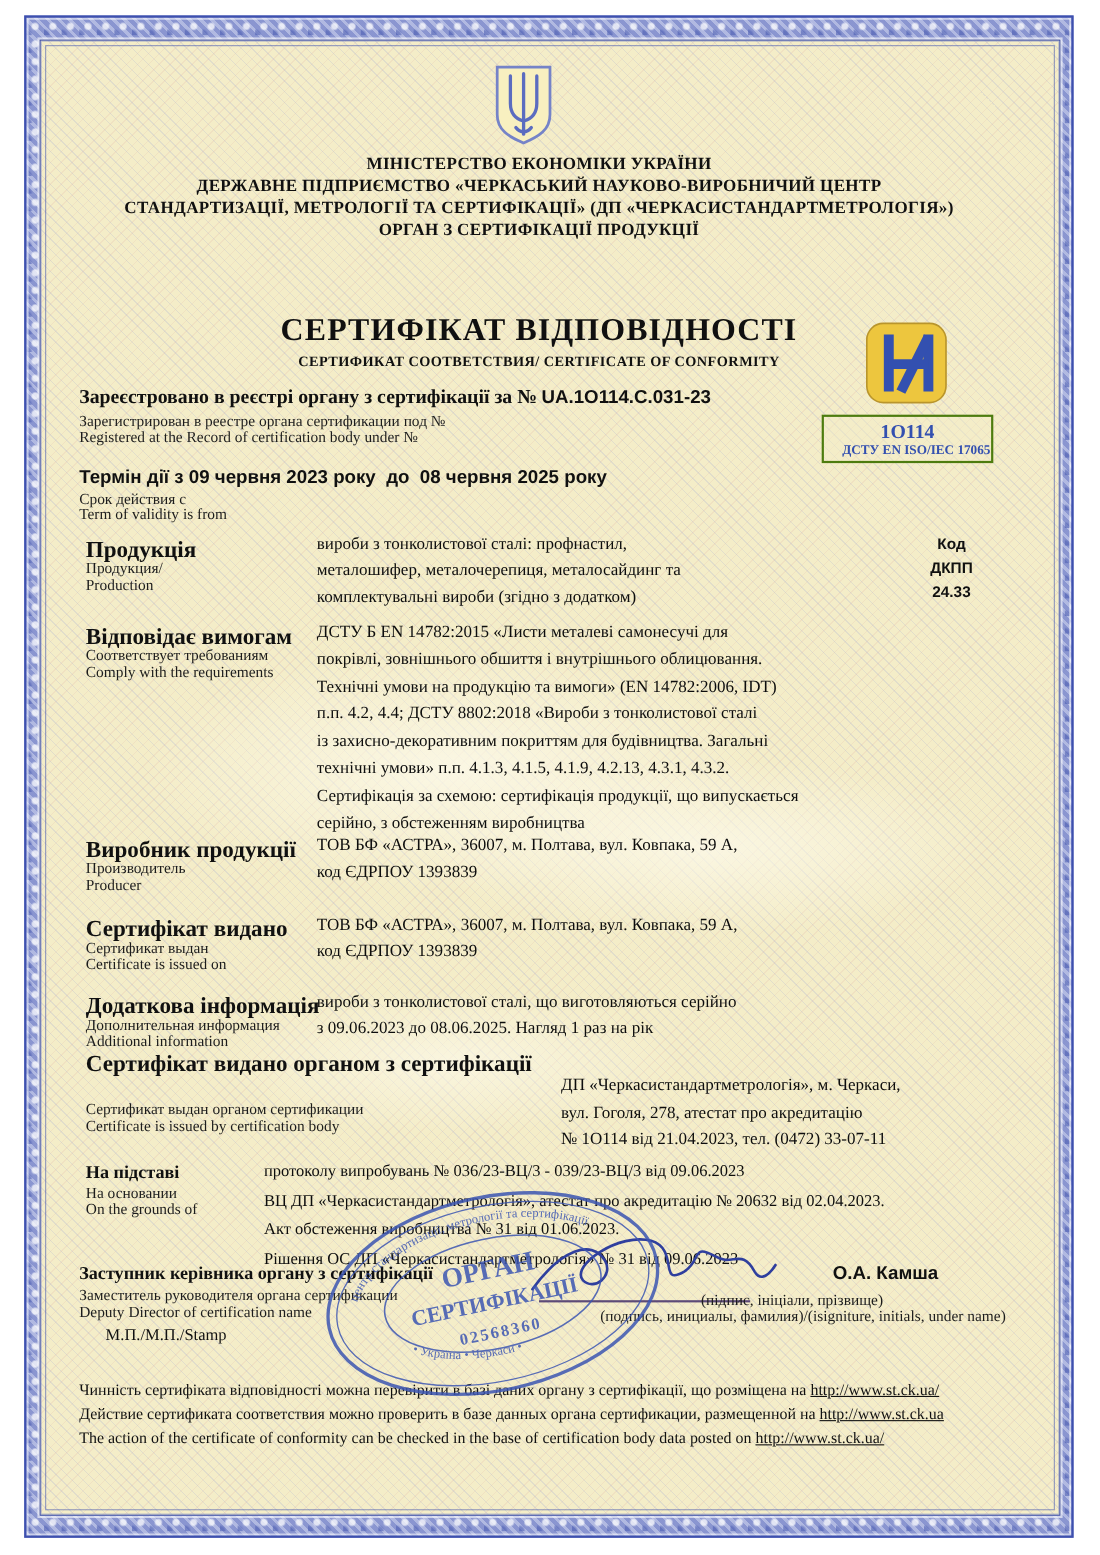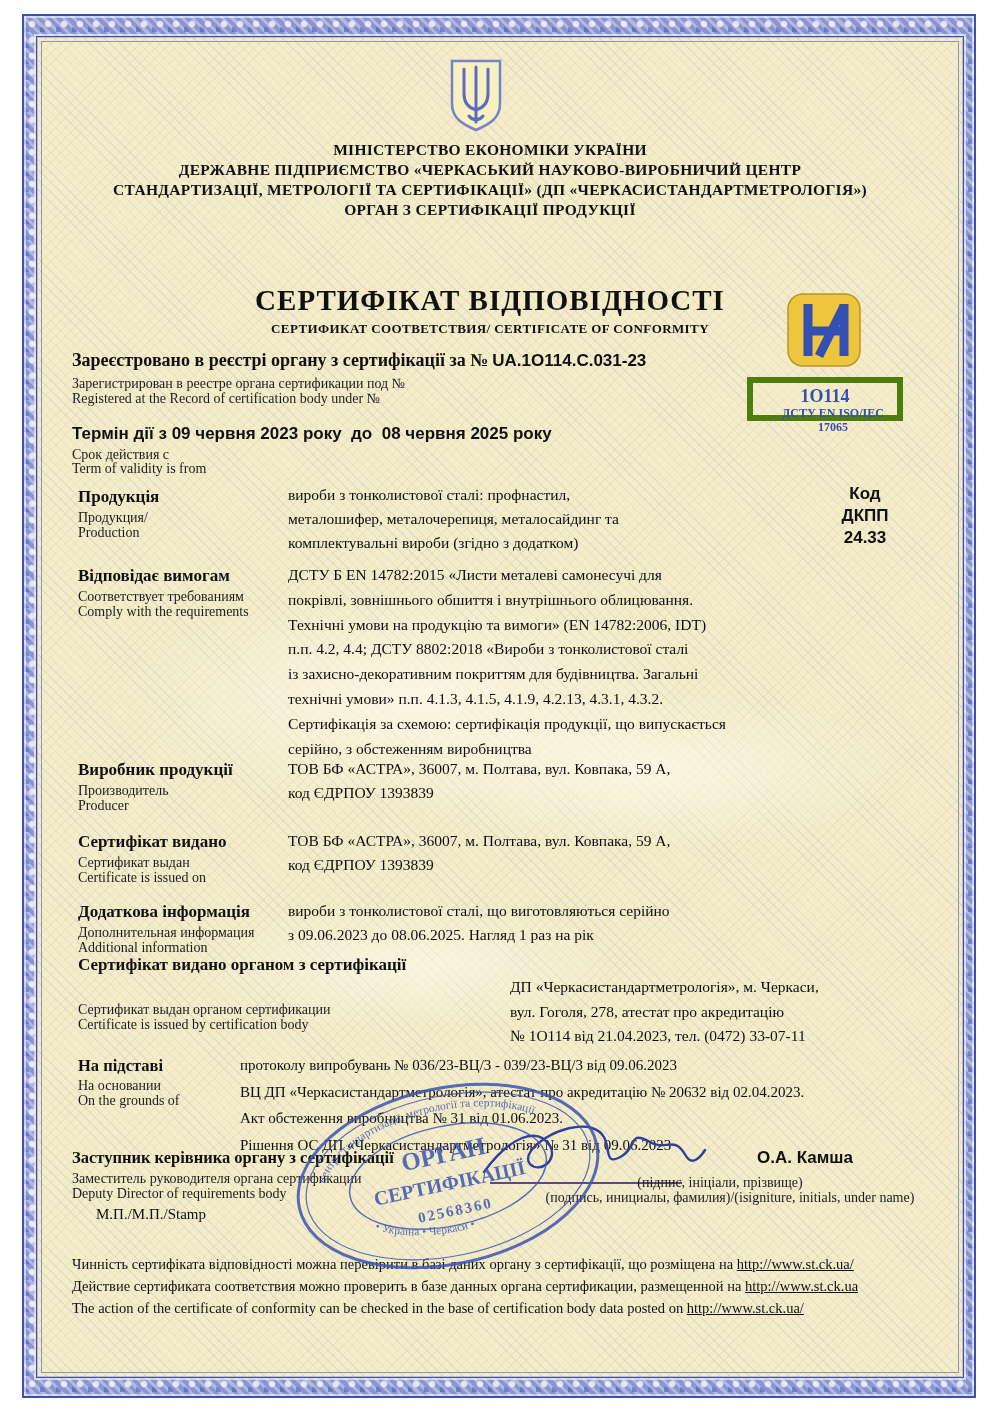--- a/index.html
+++ b/index.html
@@ -34,29 +34,29 @@
   }
   .light-patch{position:absolute;border-radius:50%;pointer-events:none;}
   .content{position:absolute;inset:0;}
   .abs{position:absolute;}
   .serif-b{font-family:"Liberation Serif",serif;font-weight:bold;}
   .serif{font-family:"Liberation Serif",serif;font-weight:normal;}
   .sans-b{font-family:"Liberation Sans",sans-serif;font-weight:bold;}
   .hdr-line{font-size:15.5px;letter-spacing:0.3px;line-height:20px;}
   .title-main{font-size:29px;letter-spacing:1px;}
   .title-sub{font-size:13px;letter-spacing:0.4px;}
-  .label-main{font-size:17px;}
+  .label-main{font-size:21px;}
   .label-sub{font-size:14px;line-height:14.5px;color:#1c1c1c;}
   .value{font-size:15.5px;line-height:24px;color:#0d0d0d;}
   .value div{white-space:nowrap;}
   .reg-label{font-size:18px;}
   .reg-num{font-family:"Liberation Sans",sans-serif;font-weight:bold;font-size:17px;}
   .blue{color:#3350b0;}
   .code-box{
-    box-sizing:border-box;border:6px solid #4d7c0f;text-align:center;
+    box-sizing:border-box;border:2px solid #4d7c0f;text-align:center;
     background:rgba(244,237,200,0.45);padding-top:3px;
   }
   .footer-line{font-size:14.5px;line-height:22px;white-space:nowrap;}
   .footer-line a{color:#101010;text-decoration:underline;}
   .sig-line{border-bottom:2px solid #5c4a78;}
   .centered{text-align:center;}
 </style>
 </head>
 <body>
 
@@ -121,21 +121,21 @@
     <div class="abs serif label-sub" style="left:72px;top:462px;">Term of validity is from</div>
 
     <div class="abs serif-b label-main" style="left:78px;top:487px;">Продукція</div>
     <div class="abs serif label-sub" style="left:78px;top:511px;">Продукция/</div>
     <div class="abs serif label-sub" style="left:78px;top:526px;">Production</div>
     <div class="abs value" style="left:288px;top:483px;">
       <div>вироби з тонколистової сталі: профнастил,</div>
       <div>металошифер, металочерепиця, металосайдинг та</div>
       <div>комплектувальні вироби (згідно з додатком)</div>
     </div>
-    <div class="abs sans-b centered" style="left:825px;top:483px;width:80px;font-size:17px;line-height:22px;">
+    <div class="abs sans-b centered" style="left:825px;top:483px;width:80px;font-size:14px;line-height:22px;">
       <div>Код</div>
       <div>ДКПП</div>
       <div>24.33</div>
     </div>
 
     <div class="abs serif-b label-main" style="left:78px;top:566px;">Відповідає вимогам</div>
     <div class="abs serif label-sub" style="left:78px;top:590px;">Соответствует требованиям</div>
     <div class="abs serif label-sub" style="left:78px;top:605px;">Comply with the requirements</div>
     <div class="abs value" style="left:288px;top:563px;line-height:24.8px;">
       <div>ДСТУ Б EN 14782:2015 «Листи металеві самонесучі для</div>
@@ -186,21 +186,21 @@
     <div class="abs serif label-sub" style="left:78px;top:1094px;">On the grounds of</div>
     <div class="abs value" style="left:240px;top:1052px;font-size:15px;line-height:26.5px;z-index:2;">
       <div>протоколу випробувань № 036/23-ВЦ/3 - 039/23-ВЦ/3 від 09.06.2023</div>
       <div>ВЦ ДП «Черкасистандартметрологія», атестат про акредитацію № 20632 від 02.04.2023.</div>
       <div>Акт обстеження виробництва № 31 від 01.06.2023.</div>
       <div>Рішення ОС ДП «Черкасистандартметрологія» № 31 від 09.06.2023</div>
     </div>
 
     <div class="abs serif-b" style="left:72px;top:1148px;font-size:16.5px;z-index:2;">Заступник керівника органу з сертифікації</div>
     <div class="abs serif label-sub" style="left:72px;top:1172px;z-index:2;">Заместитель руководителя органа сертификации</div>
-    <div class="abs serif label-sub" style="left:72px;top:1187px;z-index:2;">Deputy Director of requirements body</div>
+    <div class="abs serif label-sub" style="left:72px;top:1187px;z-index:2;">Deputy Director of certification name</div>
     <div class="abs serif" style="left:96px;top:1206px;font-size:15px;z-index:2;">М.П./М.П./Stamp</div>
 
     <div class="abs sig-line" style="left:490px;top:1162px;width:192px;height:20px;z-index:2;"></div>
     <div class="abs" style="left:478px;top:1112px;z-index:3;">
       <svg width="230" height="80" viewBox="0 0 230 80">
         <path d="M6 60 C32 24 60 14 72 34 C80 48 62 62 52 52 C40 38 86 8 114 16 C140 24 120 58 144 44 C160 34 150 18 172 30 C188 40 196 22 208 44 C214 54 222 46 227 38" stroke="#2f3f9e" stroke-width="2.4" fill="none" stroke-linecap="round"></path>
       </svg>
     </div>
     <div class="abs sans-b centered" style="left:720px;top:1148px;width:170px;font-size:17px;z-index:2;">О.А. Камша</div>
     <div class="abs serif label-sub centered" style="left:590px;top:1176px;width:260px;z-index:2;">(підпис, ініціали, прізвище)</div>

